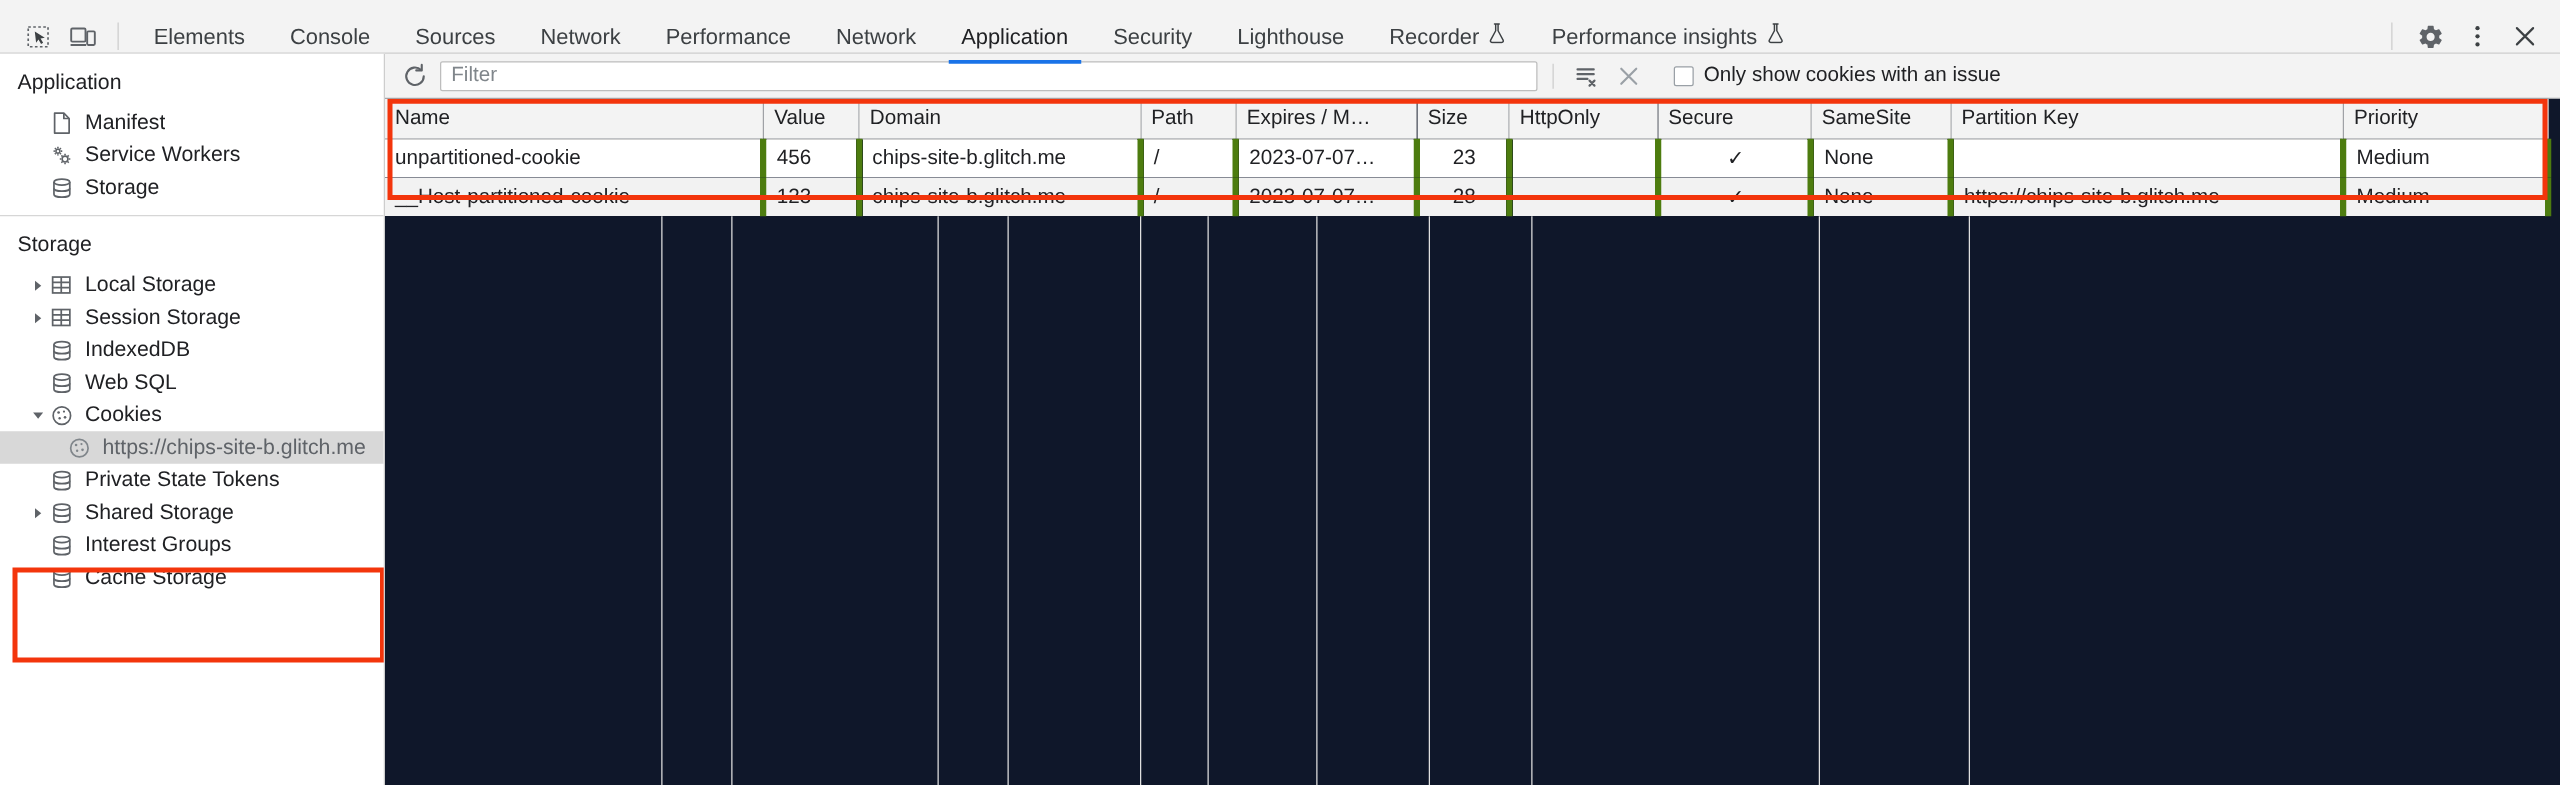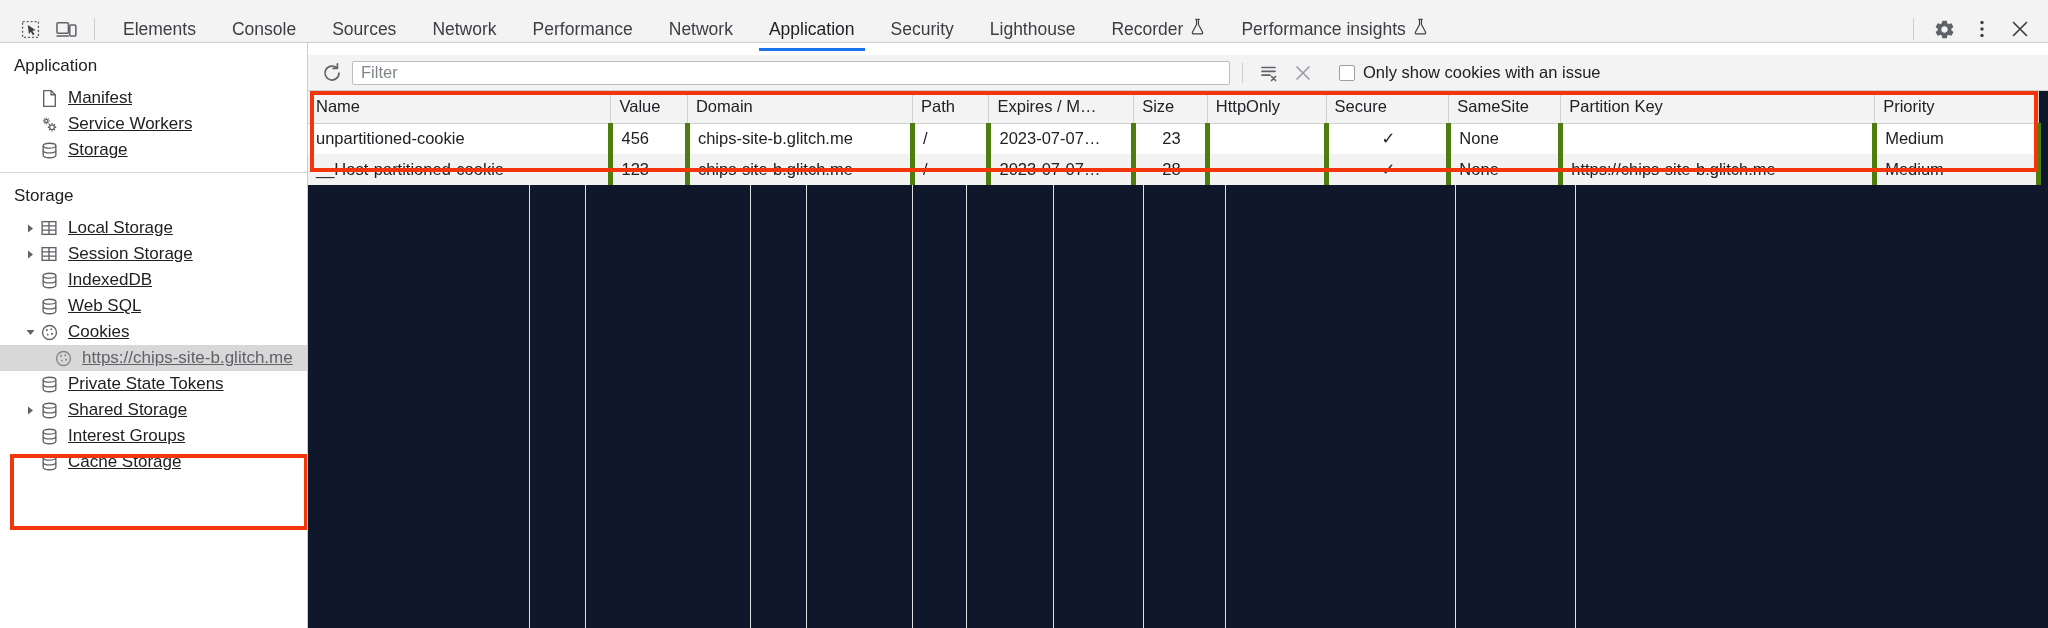--- a/index.html
+++ b/index.html
@@ -85,34 +85,34 @@
     display: flex; align-items: center; justify-content: center;
     color: #5f6368;
   }
   .twisty svg { display: block; }
   .twisty.empty { visibility: hidden; }
   .tree-icon {
     width: 22px; flex: 0 0 22px;
     display: flex; align-items: center; justify-content: center;
     color: #5f6368; margin-right: 8px;
   }
-  .tree-label { overflow: hidden; text-overflow: ellipsis; text-decoration: underline; }
+  .tree-label { overflow: hidden; text-overflow: ellipsis; }
 
   
   .redbox {
     position: absolute;
     border: 4px solid #f3350c;
     pointer-events: none;
     z-index: 40;
   }
   #sidebar-redbox { left: 10px; top: 411px; width: 298px; height: 76px; }
   #table-redbox   { left: 2px;  top: 0px;   width: 1728px; height: 81px; }
 
   
-  .main-panel { flex: 1 1 auto; display: flex; flex-direction: column; min-width: 0; margin-top: 12px; }
+  .main-panel { flex: 1 1 auto; display: flex; flex-direction: column; min-width: 0; }
   .filter-bar {
     height: 36px; flex: 0 0 36px;
     background: #f3f3f3;
     border-bottom: 1px solid #cdcdcd;
     display: flex; align-items: center;
     padding: 0 8px 0 10px;
     gap: 6px;
   }
   .icon-btn {
     width: 28px; height: 28px; flex: 0 0 28px;

